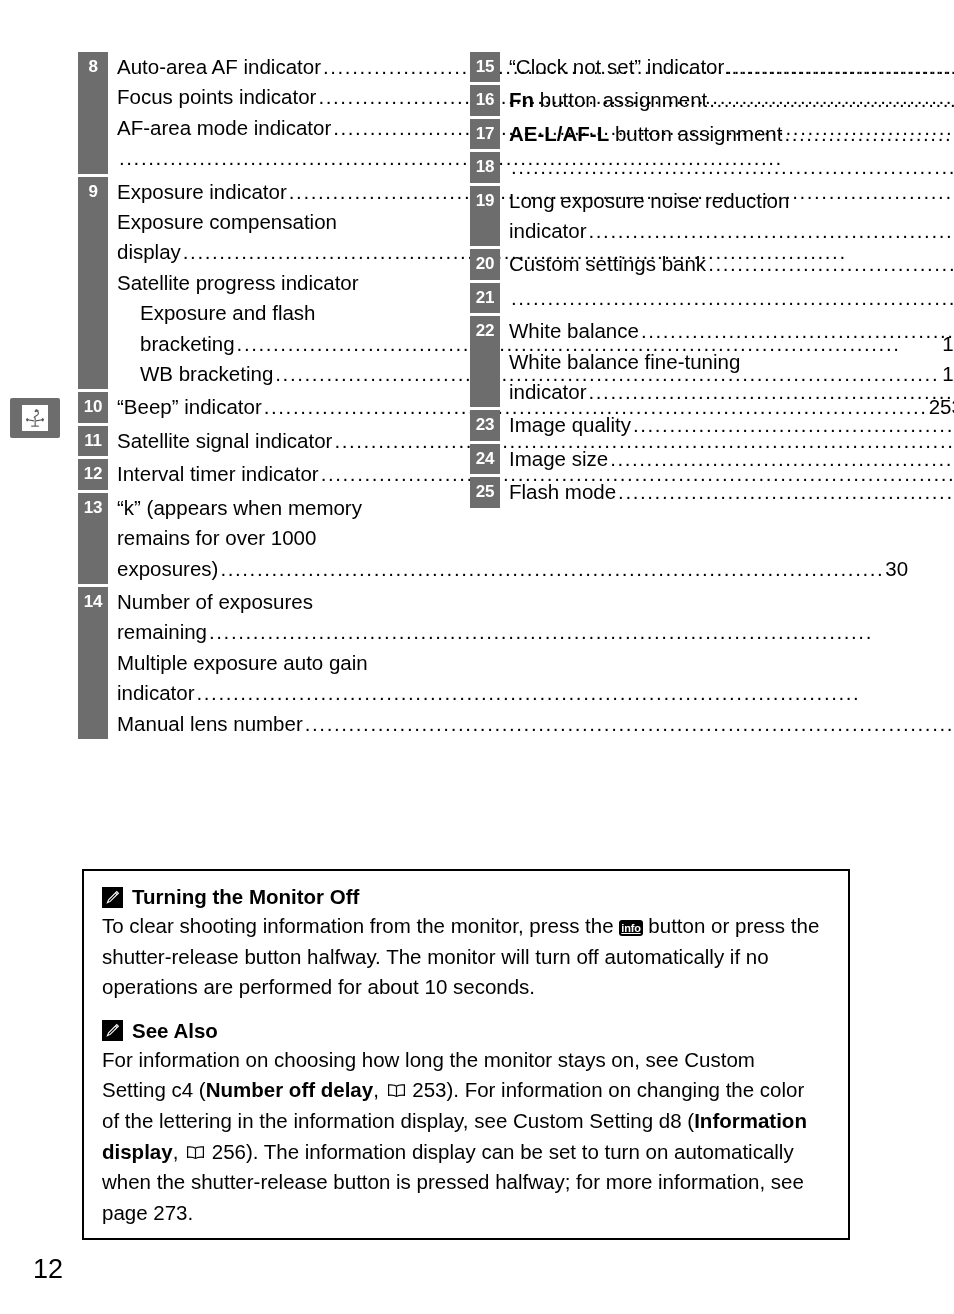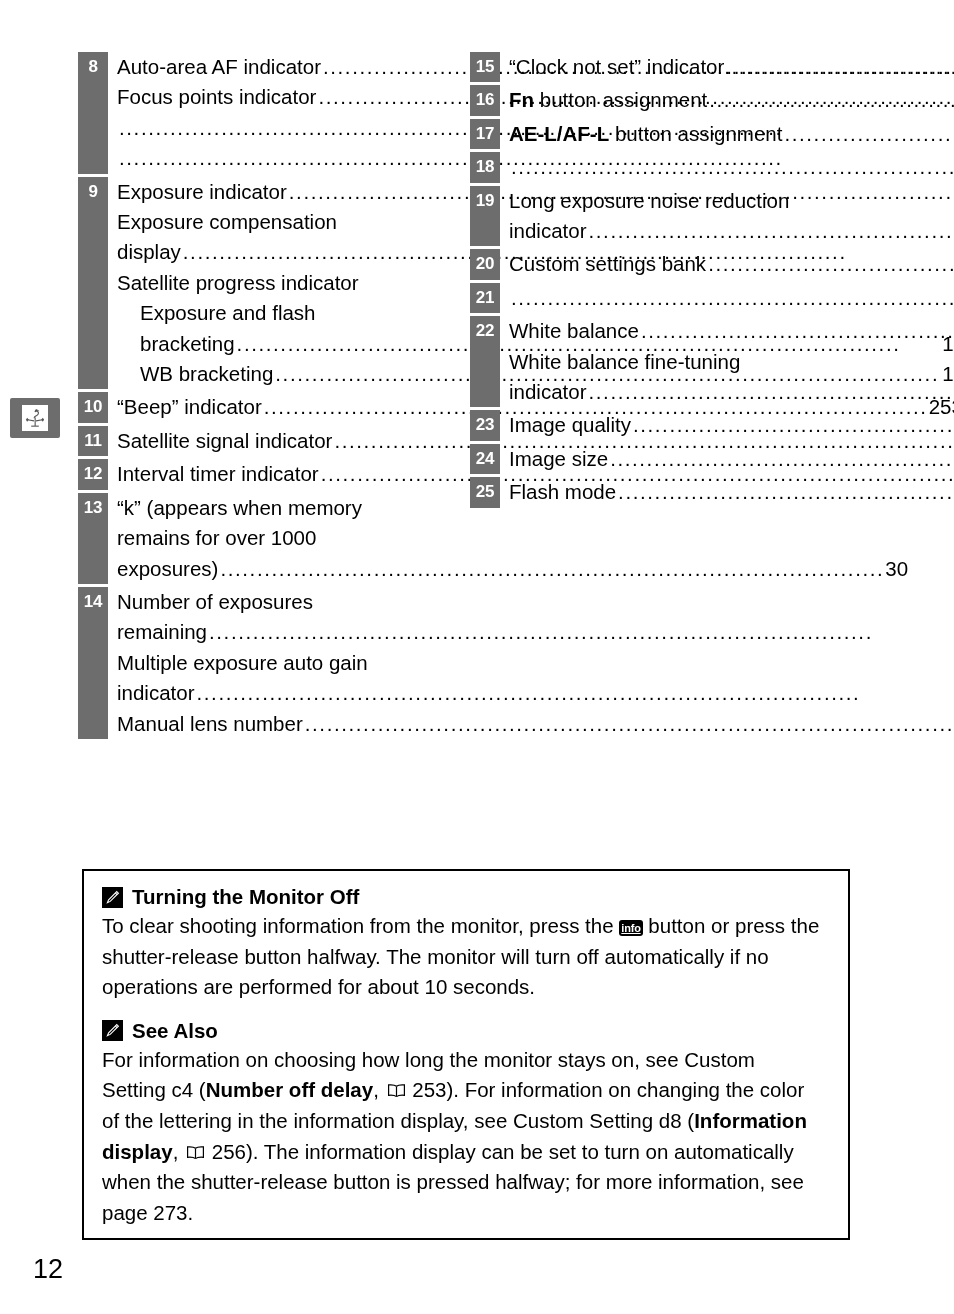--- a/index.html
+++ b/index.html
@@ -206,20 +206,21 @@
         <div class="entry-lines">
           <div class="line">
             <span class="txt">Auto-area AF indicator</span>
             <span class="leader"></span>
           </div>
           <div class="line">
             <span class="txt">Focus points indicator</span>
             <span class="leader"></span>
           </div>
           <div class="line">
+            <span class="txt">AF-area mode indicator</span>
             <span class="leader"></span>
           </div>
           <div class="line">
             <span class="leader"></span>
           </div>
         </div>
       </div>
       <div class="entry">
         <div class="badge-rail">9</div>
         <div class="entry-lines">

